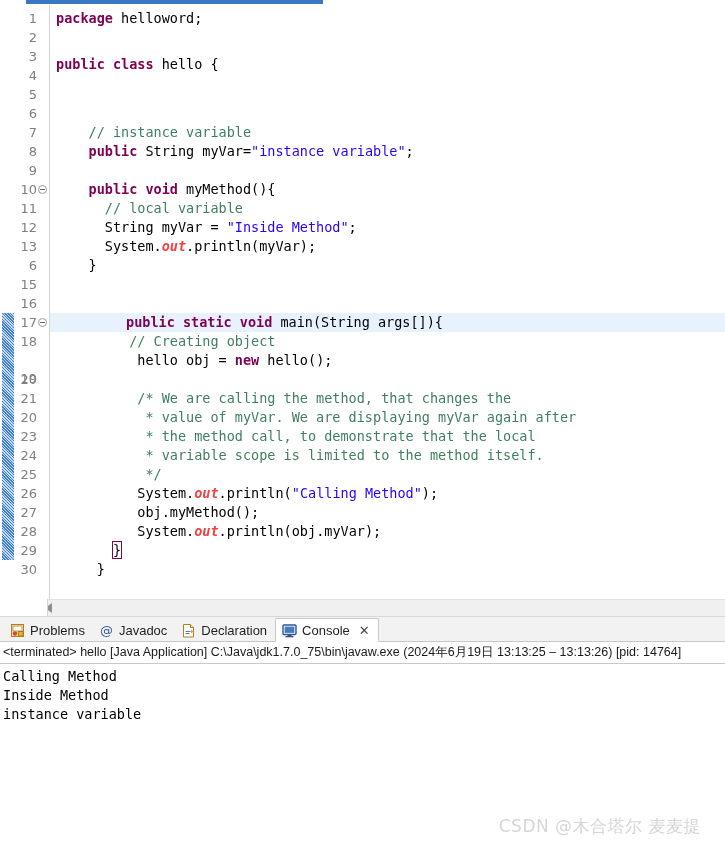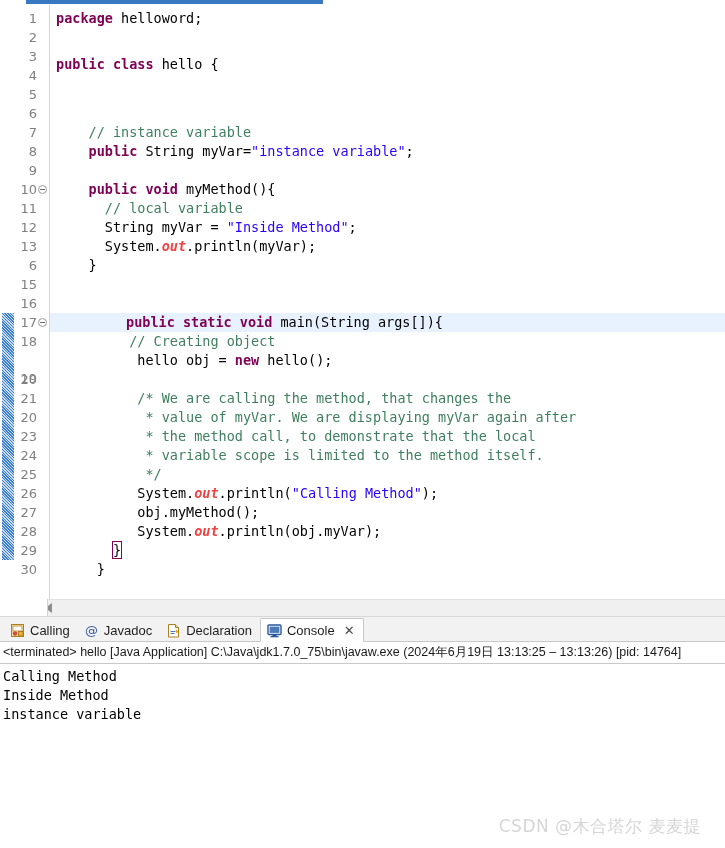--- a/index.html
+++ b/index.html
@@ -320,21 +320,21 @@
 <div id="console-view">
 
   <div id="view-tabs">
       <div class="view-tab">
         <span class="tico"><svg width="15" height="15" viewBox="0 0 15 15">
             <rect x="1.5" y="1.5" width="12" height="12" fill="#f6e2b8" stroke="#b08020"></rect>
             <rect x="3" y="3" width="9" height="5" fill="#ffffff" stroke="#c8a050"></rect>
             <circle cx="5" cy="10.5" r="2.3" fill="#d64a3a"></circle>
             <rect x="8.5" y="8.5" width="4.5" height="4.5" fill="#e8b33a" stroke="#a87f18"></rect>
           </svg></span>
-        <span>Calling</span>
+        <span>Problems</span>
       </div>
       <div class="view-tab">
         <span class="tico"><svg width="15" height="15" viewBox="0 0 15 15">
             <text x="7.5" y="12" font-size="13" text-anchor="middle" fill="#3b5a9a" font-family="DejaVu Sans, sans-serif">@</text>
           </svg></span>
         <span>Javadoc</span>
       </div>
       <div class="view-tab">
         <span class="tico"><svg width="15" height="15" viewBox="0 0 15 15">
             <path d="M2.5 1.5h7l3 3v9.5h-10z" fill="#ffffff" stroke="#b08020"></path>

